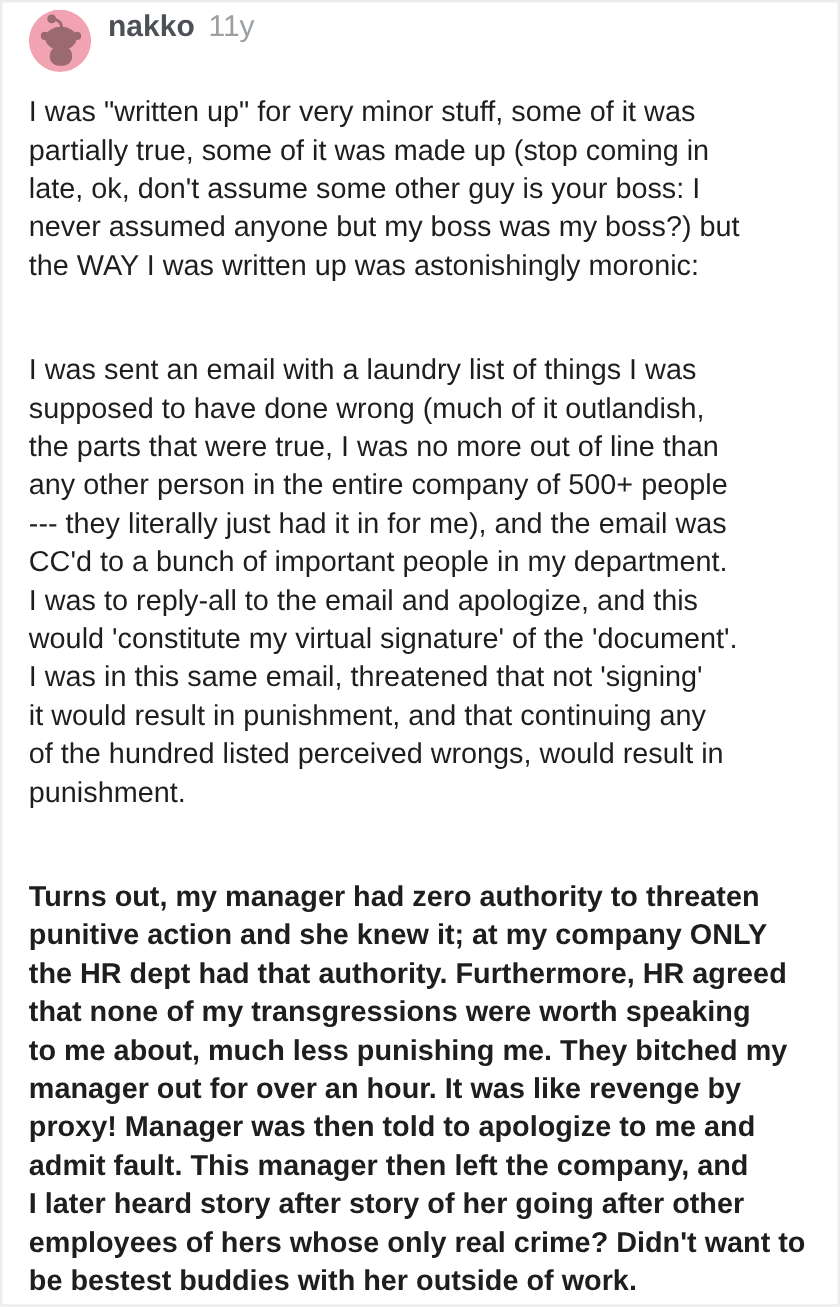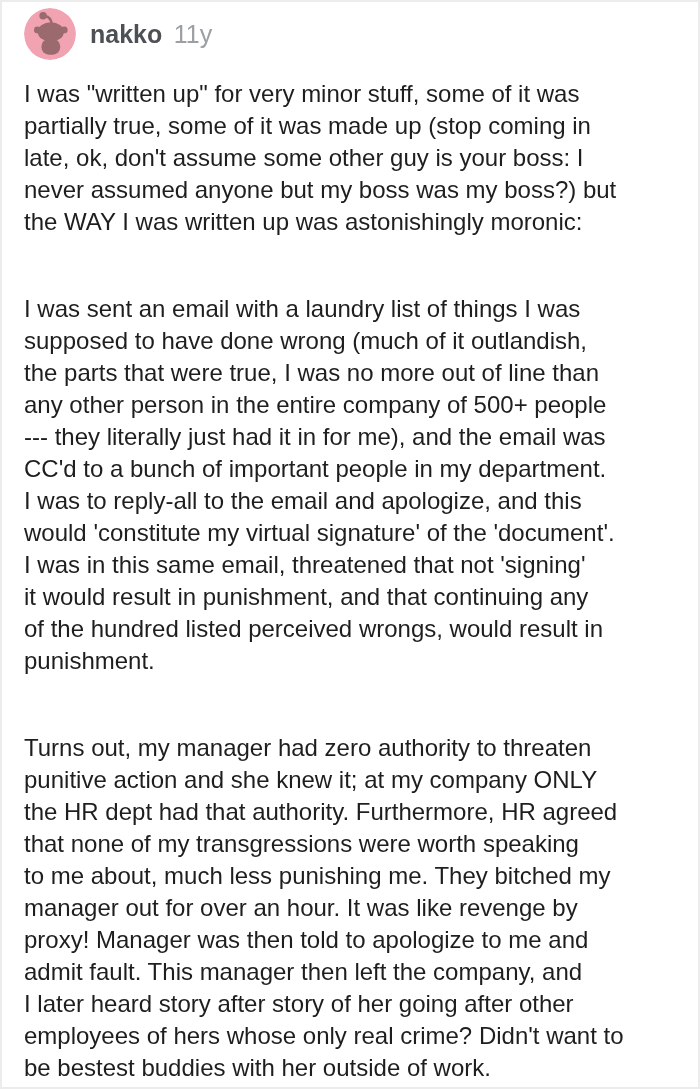--- a/index.html
+++ b/index.html
@@ -13,21 +13,21 @@
     box-sizing: border-box;
     width: 700px;
     height: 1089px;
     border: 2px solid #ececec;
     background: #ffffff;
     padding: 4px 22px 0 22px;
     overflow: hidden;
   }
   .header {
     display: flex;
-    align-items: center;
+    align-items: flex-start;
     height: 52px;
     margin-top: 2px;
   }
   .avatar {
     width: 52px;
     height: 52px;
     flex: none;
     border-radius: 50%;
     overflow: hidden;
   }
@@ -50,21 +50,21 @@
   .body { margin-top: 18px; }
   .body p {
     margin: 0 0 55px 0;
     padding: 0;
     font-size: 24px;
     line-height: 32px;
     letter-spacing: 0;
     color: #1e1e1e;
     white-space: pre-line;
   }
-  .body p:last-child { margin-bottom: 0; }
+  .body p:last-child { margin-bottom: 0; font-weight: bold; }
 </style>
 </head>
 <body>
 
 <div class="card">
 
   <div class="header">
     <div class="avatar">
       <svg viewBox="0 0 64 64" xmlns="http://www.w3.org/2000/svg" aria-hidden="true">
         <circle cx="32" cy="32" r="32" fill="#f2a3b2"></circle>

